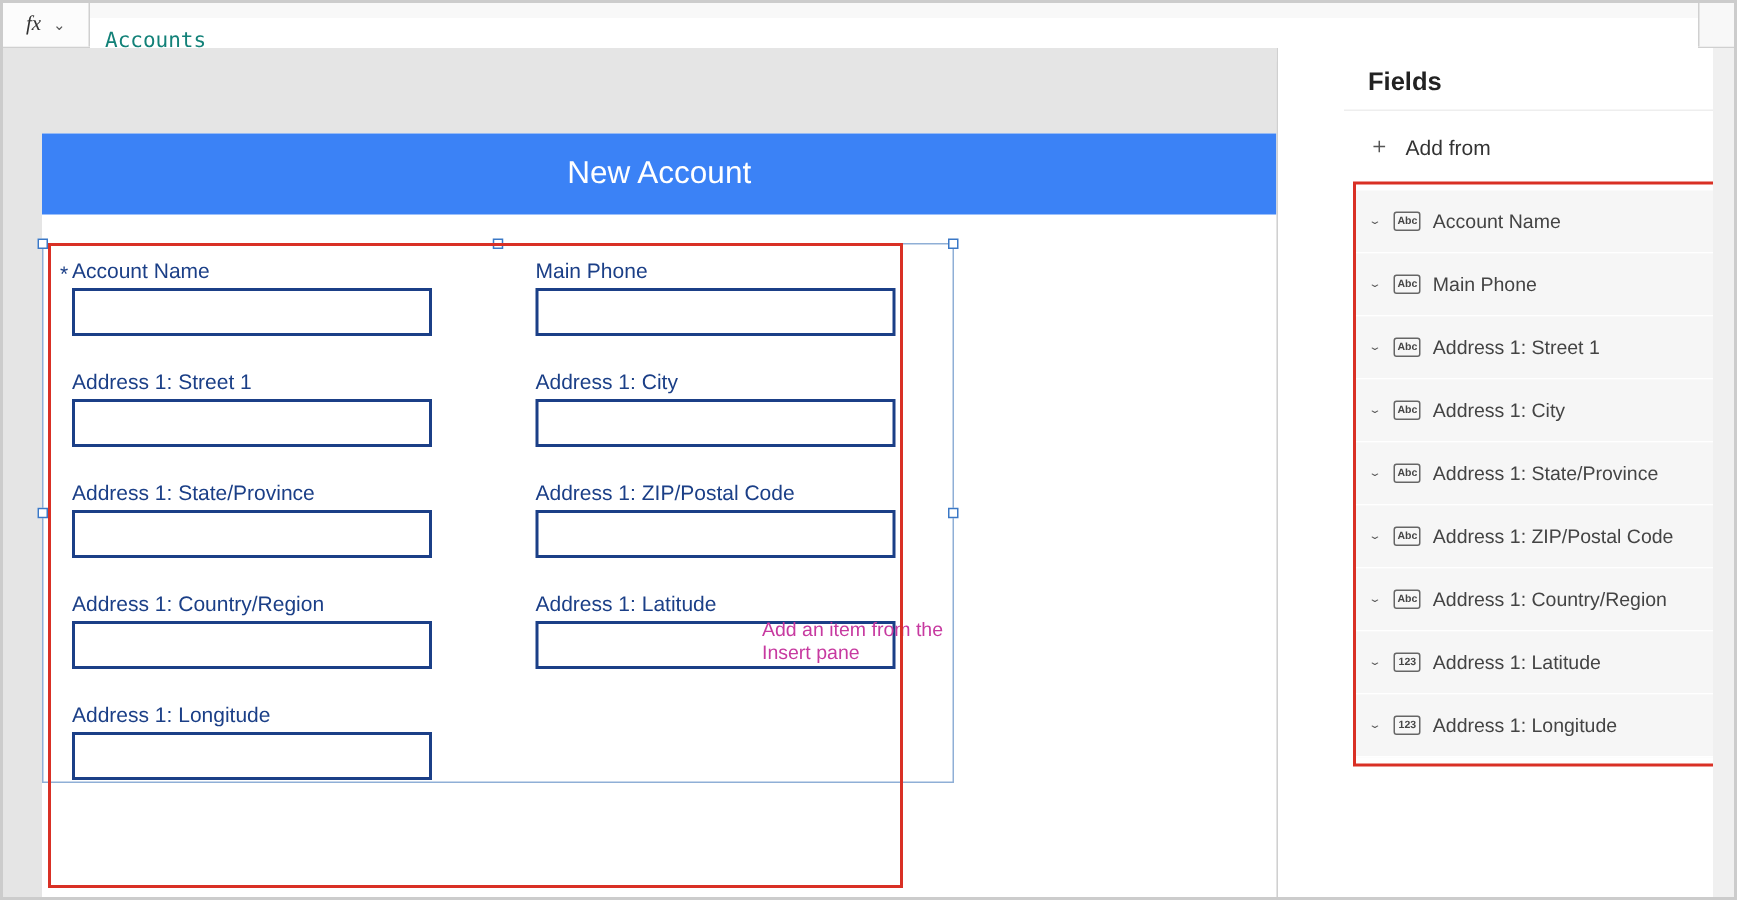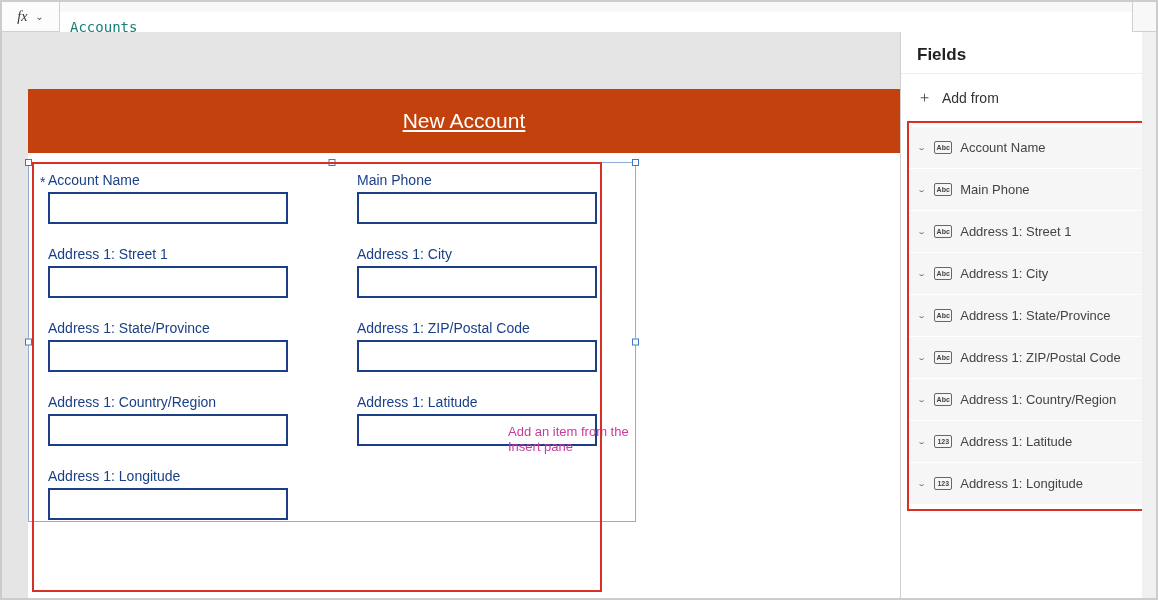--- a/index.html
+++ b/index.html
@@ -69,29 +69,28 @@
     .canvas-card {
       position: absolute;
       left: 26px;
       top: 57px;
       right: 0;
       bottom: 0;
       background: #fff;
       border-top-left-radius: 0;
     }
     .title-bar {
-      background: #c2410c;
-      height: 64px;
+      background: #3b82f6;
+      height: 54px;
       display: flex;
       align-items: center;
       justify-content: center;
       color: #fff;
       font-size: 21px;
       font-weight: 400;
-      text-decoration: underline;
     }
 
     .form-selection {
       position: absolute;
       left: 4px;
       top: 73px;
       width: 570px;
       height: 430px;
       border: 2px solid #d93025;
       pointer-events: none;
@@ -151,30 +150,31 @@
     }
     .field-input {
       height: 32px;
       border: 2px solid #1b3f87;
       background: #fff;
       width: 240px;
     }
     .placeholder-text {
       position: absolute;
       left: 480px;
-      top: 262px;
+      top: 250px;
       color: #c73aa0;
       font-size: 13px;
     }
 
     .right-panel {
-      width: 256px;
+      width: 305px;
       background: #fff;
       border-left: 1px solid #d0d0d0;
       position: relative;
+      padding-left: 44px;
     }
     .panel-header {
       padding: 13px 16px 8px 16px;
       font-size: 17px;
       font-weight: 600;
       color: #222;
       border-bottom: 1px solid #eee;
     }
     .add-field {
       padding: 14px 16px;

